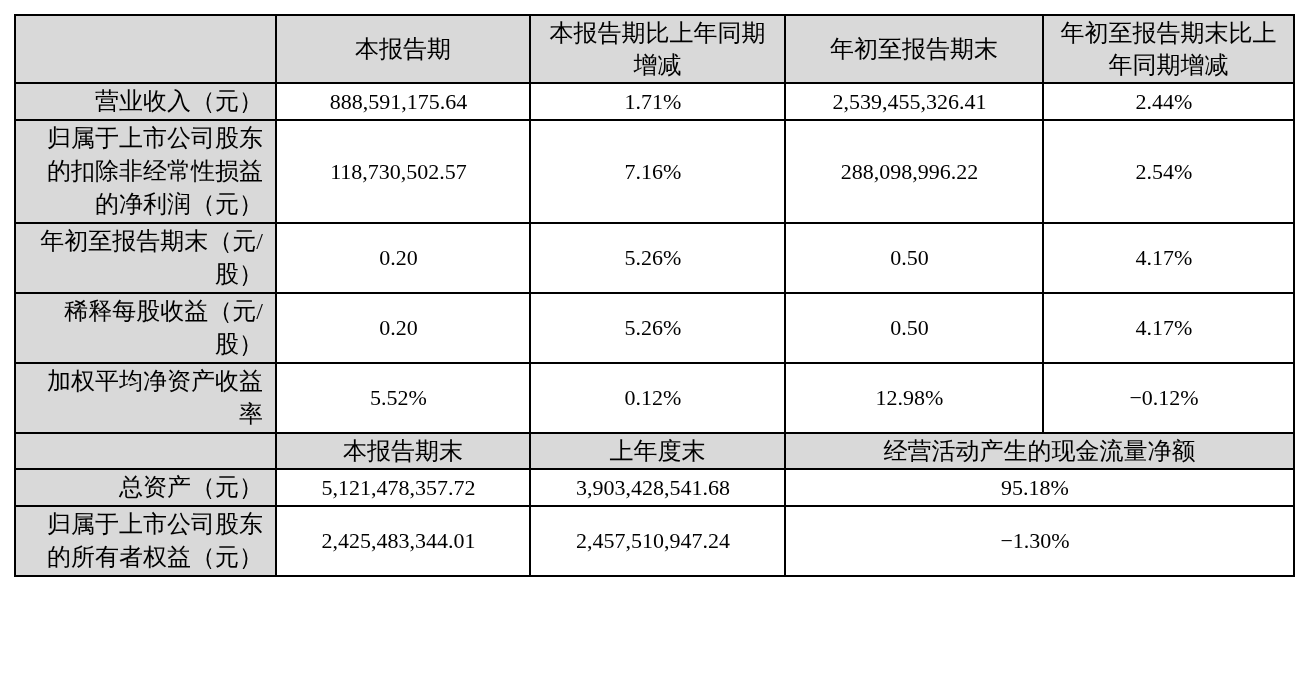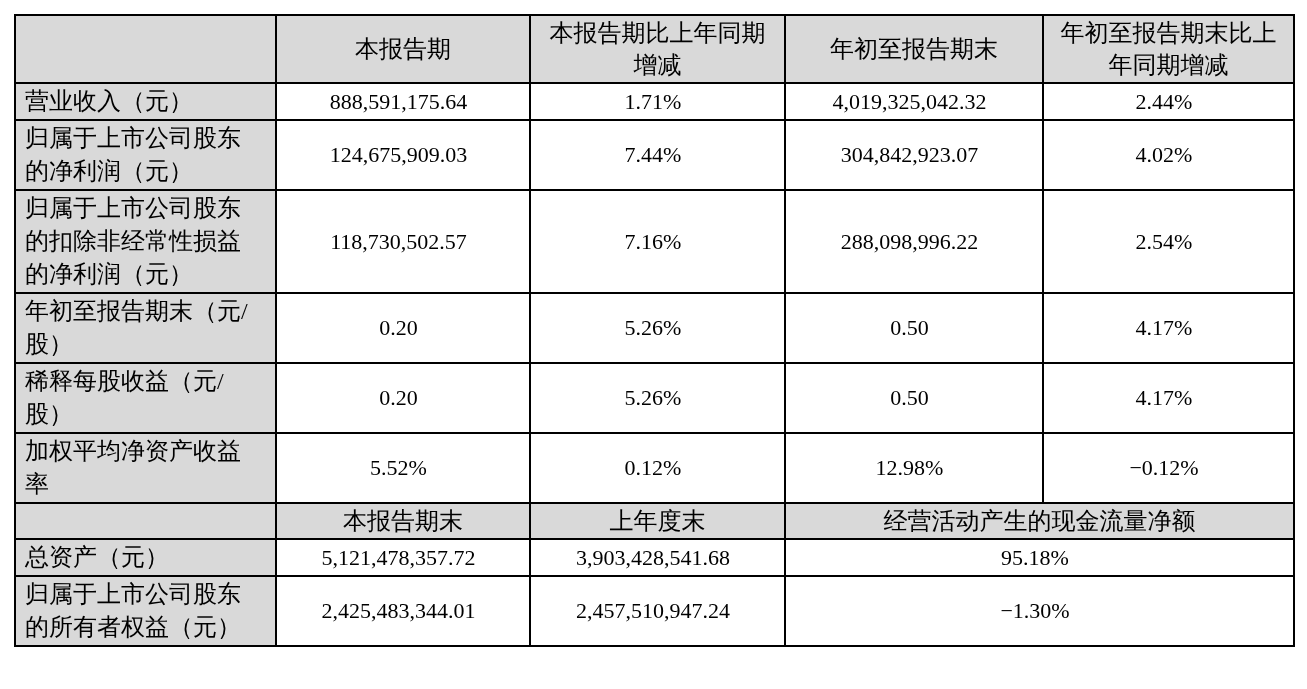--- a/index.html
+++ b/index.html
@@ -26,21 +26,21 @@
   .g{background:#d9d9d9;}
   .hc{
     text-align:center;
     font-size:24px;
     line-height:32px;
     padding:1px 14px;
   }
   .label{
     font-size:24px;
     line-height:33px;
-    text-align:left;
+    text-align:right;
     padding:1px 12px 1px 9px;
   }
   .num{
     background:#ffffff;
     text-align:center;
     font-size:22px;
     padding:1px 13px 1px 4px;
     white-space:nowrap;
   }
   .dash{
@@ -70,31 +70,24 @@
       <td class="g hc">本报告期</td>
       <td class="g hc">本报告期比上年同期增减</td>
       <td class="g hc">年初至报告期末</td>
       <td class="g hc">年初至报告期末比上年同期增减</td>
     </tr>
 
     <tr style="height:33px">
       <td class="g label">营业收入（元）</td>
       <td class="num">888,591,175.64</td>
       <td class="num">1.71%</td>
-      <td class="num">4,019,325,042.32</td>
+      <td class="num">2,539,455,326.41</td>
       <td class="num">2.44%</td>
     </tr>
 
-    <tr style="height:66px">
-      <td class="g label">归属于上市公司股东的净利润（元）</td>
-      <td class="num">124,675,909.03</td>
-      <td class="num">7.44%</td>
-      <td class="num">304,842,923.07</td>
-      <td class="num">4.02%</td>
-    </tr>
 
     <tr style="height:99px">
       <td class="g label">归属于上市公司股东的扣除非经常性损益的净利润（元）</td>
       <td class="num">118,730,502.57</td>
       <td class="num">7.16%</td>
       <td class="num">288,098,996.22</td>
       <td class="num">2.54%</td>
     </tr>
 
 

